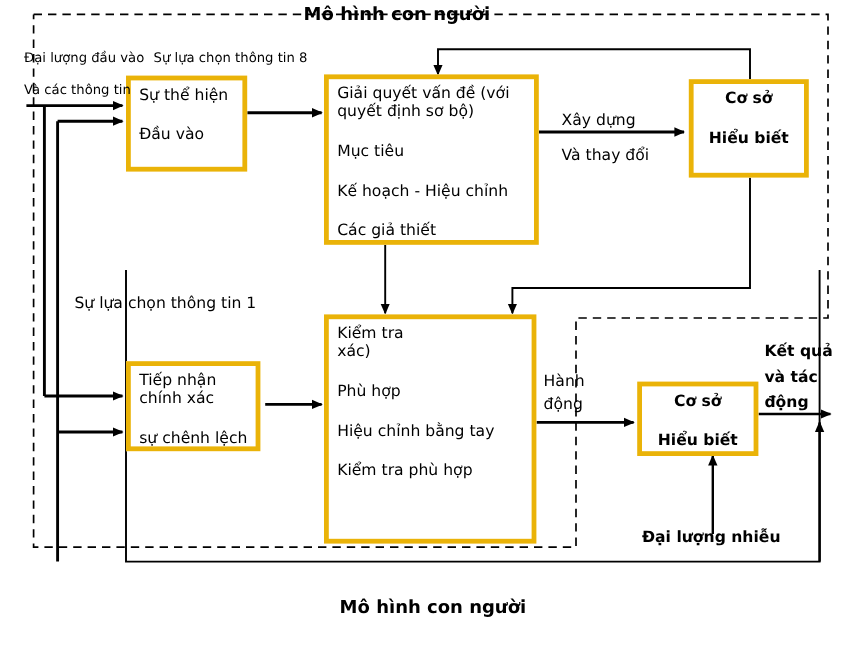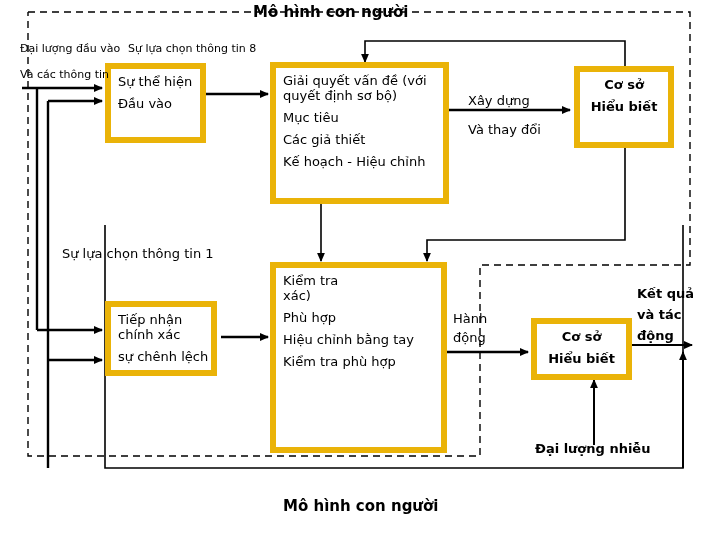--- a/index.html
+++ b/index.html
@@ -16,32 +16,32 @@
     overflow: hidden;
   }
   svg.wires {
     position: absolute;
     left: 0; top: 0;
     width: 720px; height: 540px;
   }
   .node {
     position: absolute;
     box-sizing: border-box;
-    border: 6px solid #eab308;
+    border: 4px solid #eab308;
     background: #ffffff;
     font-size: 13px;
     line-height: 1.15;
     color: #000;
     padding: 6px 7px;
   }
   .node .ln {
     display: block;
     white-space: nowrap;
   }
-  .node .gap { margin-top: 7px; }
+  .node .gap { margin-top: 18px; }
   .node.bold .ln { font-weight: bold; text-align: center; }
   .lbl {
     position: absolute;
     font-size: 13px;
     color: #000;
     white-space: nowrap;
     line-height: 1.2;
   }
   .lbl.small { font-size: 11px; }
   .lbl.bold { font-weight: bold; }
@@ -96,22 +96,22 @@
 
   <div class="node" style="left:105px; top:63px; width:101px; height:80px;">
     <span class="ln">Sự thể hiện</span>
     <span class="ln gap">Đầu vào</span>
   </div>
 
   <div class="node" style="left:270px; top:62px; width:179px; height:142px;">
     <span class="ln">Giải quyết vấn đề (với</span>
     <span class="ln">quyết định sơ bộ)</span>
     <span class="ln gap">Mục tiêu</span>
+    <span class="ln gap">Kế hoạch - Hiệu chỉnh</span>
     <span class="ln gap">Các giả thiết</span>
-    <span class="ln gap">Kế hoạch - Hiệu chỉnh</span>
   </div>
 
   <div class="node bold" style="left:574px; top:66px; width:100px; height:82px;">
     <span class="ln">Cơ sở</span>
     <span class="ln gap">Hiểu biết</span>
   </div>
 
   <div class="node" style="left:105px; top:301px; width:112px; height:75px;">
     <span class="ln">Tiếp nhận</span>
     <span class="ln">chính xác</span>

